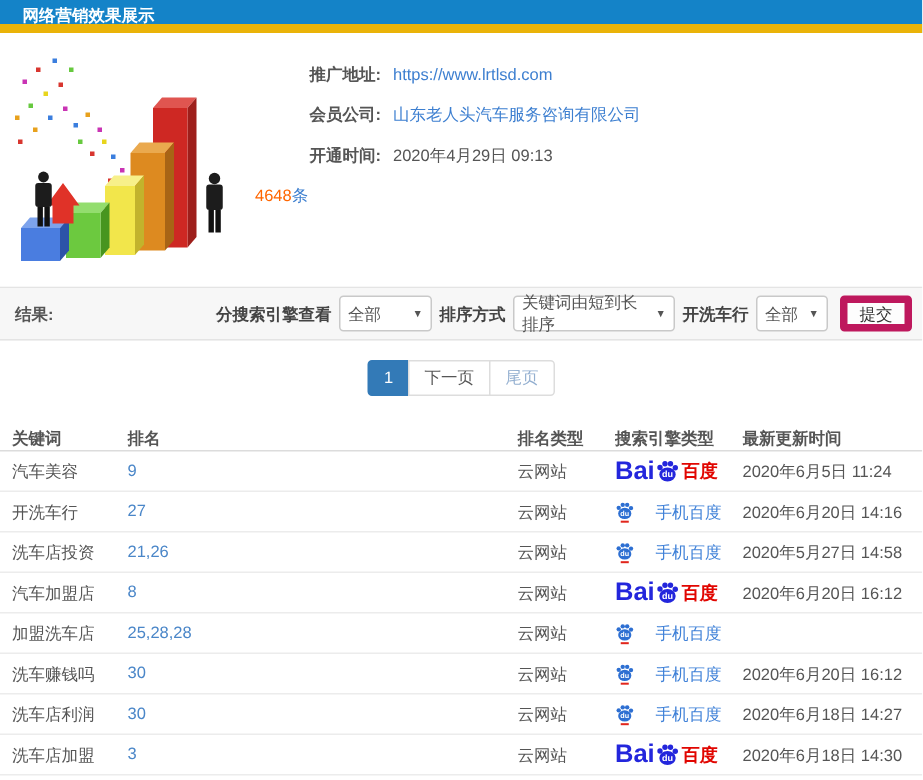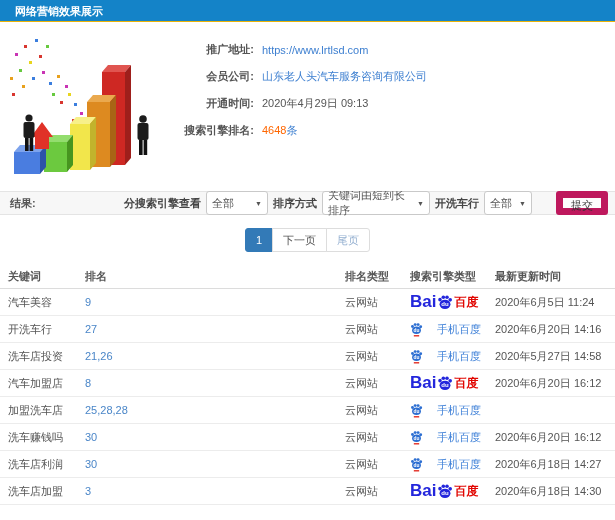--- a/index.html
+++ b/index.html
@@ -1,60 +1,60 @@
 <!DOCTYPE html>
 <html><head>
 <meta charset="utf-8">
 <style>
   * { margin:0; padding:0; box-sizing:border-box; }
   html,body { background:#fff; }
   body { font-family:"Liberation Sans","DejaVu Sans",sans-serif; font-size:11px; color:#555; }
   #page { position:relative; width:615px; height:520px; background:#fff; overflow:hidden; }
 
   
-  .topbar { height:22px; background:#1483c8; border-bottom:1px solid #eab308; }
+  .topbar { height:22px; background:#1483c8; border-bottom:6px solid #eab308; }
   .topbar .title { color:#fff; font-weight:bold; font-size:11px; line-height:22px; padding-left:15px; }
 
   
   .info-section { position:relative; height:169px; background:#fff; }
   .illustration { position:absolute; left:2px; top:5px; width:178px; height:160px; }
   .info-list { position:absolute; left:162px; top:14px; }
   .info-row { display:flex; align-items:center; height:27px; }
   .info-label { width:92px; text-align:right; font-weight:bold; color:#555; }
   .info-value { margin-left:8px; color:#555; }
   .info-value.link { color:#3d7fd0; cursor:pointer; }
   .count-num { color:#ff6600; }
   .count-suffix { color:#3d7fd0; }
 
   
-  .filter-bar { display:flex; align-items:center; height:24px; background:#f7f7f7;
+  .filter-bar { display:flex; align-items:center; height:36px; background:#f7f7f7;
     border-top:1px solid #e4e4e4; border-bottom:1px solid #e4e4e4; padding:0 7px 0 10px; }
   .result-label { font-weight:bold; color:#555; }
   .filter-controls { margin-left:auto; display:flex; align-items:center; }
   .filter-lbl { font-weight:bold; color:#444; margin:0 5px; }
   .sel { display:inline-flex; align-items:center; justify-content:space-between;
     height:24px; background:#fff; border:1px solid #c9c9c9; border-radius:3px;
     padding:0 5px; color:#555; cursor:pointer; }
   .sel .caret { font-size:7px; color:#555; margin-left:4px; }
   .sel.engine { width:62px; } .sel.sort { width:108px; } .sel.article { width:48px; }
-  .submit-btn { height:24px; margin-left:24px; padding:0 8px; background:#fdfdfd;
-    border:7px solid #be185d; border-radius:3px; color:#333; font-size:11px; cursor:pointer; }
+  .submit-btn { height:24px; margin-left:8px; padding:0 8px; background:#fdfdfd;
+    border:5px solid #be185d; border-radius:3px; color:#333; font-size:11px; cursor:pointer; }
 
   
   .pager-wrap { display:flex; justify-content:center; margin-top:13px; height:24px; }
   .pager { display:inline-flex; }
   .pg { padding:4px 10px; border:1px solid #ddd; background:#fff; line-height:14px; cursor:pointer; }
   .pg.active { background:#337ab7; border-color:#337ab7; color:#fff; border-radius:3px 0 0 3px; }
   .pg.next { color:#555; margin-left:-1px; }
   .pg.last { color:#93afd0; margin-left:-1px; border-radius:0 3px 3px 0; }
 
   
   .table { margin-top:12px; }
   .trow { display:flex; align-items:center; height:27px; border-bottom:1px solid #ececec; }
-  .trow.head { height:25px; border-bottom:1px solid #dcdcdc; font-weight:bold; color:#555; }
+  .trow.head { height:25px; border-bottom:1px solid #dcdcdc; font-weight:bold; color:#555;align-items:flex-end; }
   .c { overflow:hidden; white-space:nowrap; }
   .c1 { width:85px; padding-left:8px; }
   .c2 { width:260px; }
   .c3 { width:65px; }
   .c4 { width:85px; display:flex; align-items:center; }
   .c5 { flex:1; }
   .rank-link { color:#4a86c8; cursor:pointer; }
 
   
   .bd-logo { display:inline-flex; align-items:center; font-weight:bold; }
@@ -151,21 +151,20 @@
       </div>
       <div class="info-row">
         <span class="info-label">会员公司:</span>
         <span class="info-value link">山东老人头汽车服务咨询有限公司</span>
       </div>
       <div class="info-row">
         <span class="info-label">开通时间:</span>
         <span class="info-value">2020年4月29日 09:13</span>
       </div>
       <div class="info-row">
-        <span class="info-label">搜索引擎排名:</span>
         <span class="info-value"><span class="count-num">4648</span><span class="count-suffix">条</span></span>
       </div>
     </div>
   </div>
 
   <div class="filter-bar">
     <span class="result-label">结果:</span>
     <div class="filter-controls">
       <span class="filter-lbl">分搜索引擎查看</span>
       <span class="sel engine">

